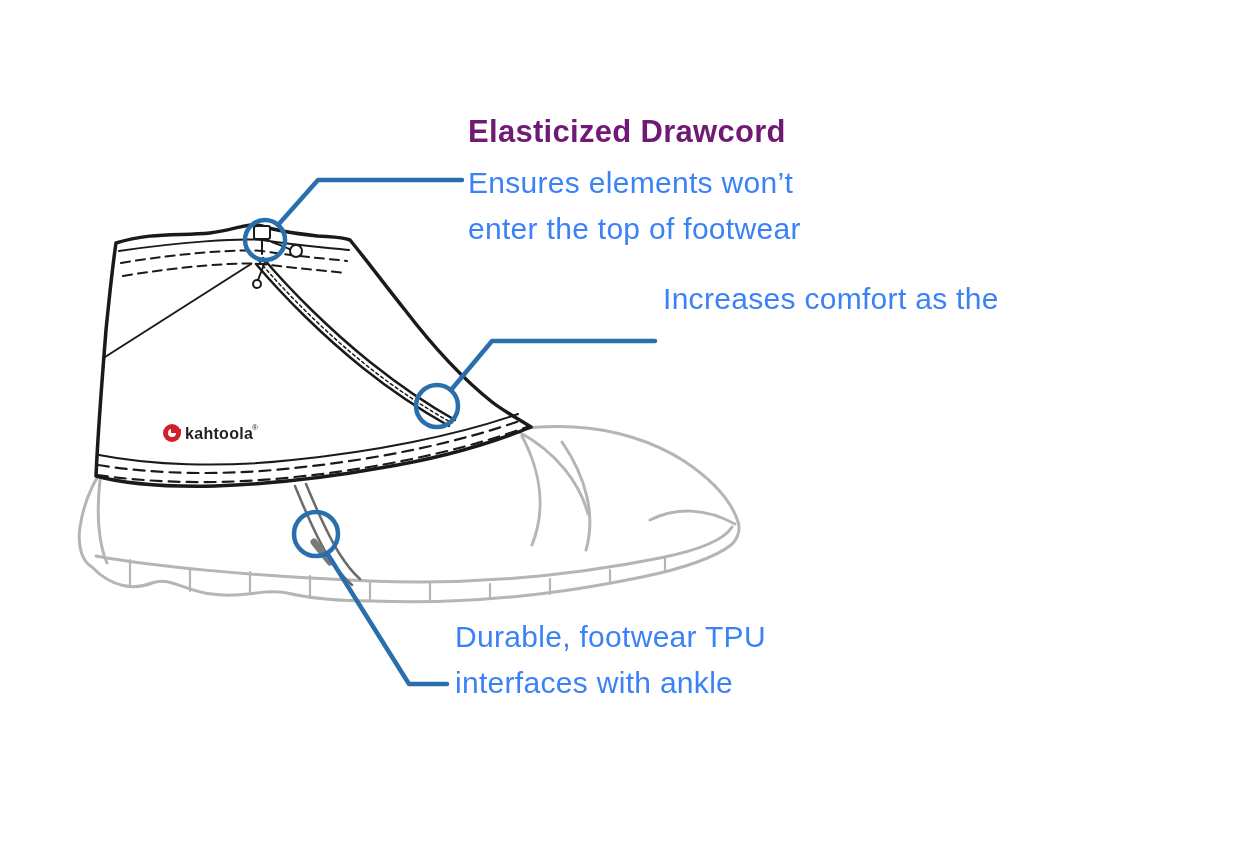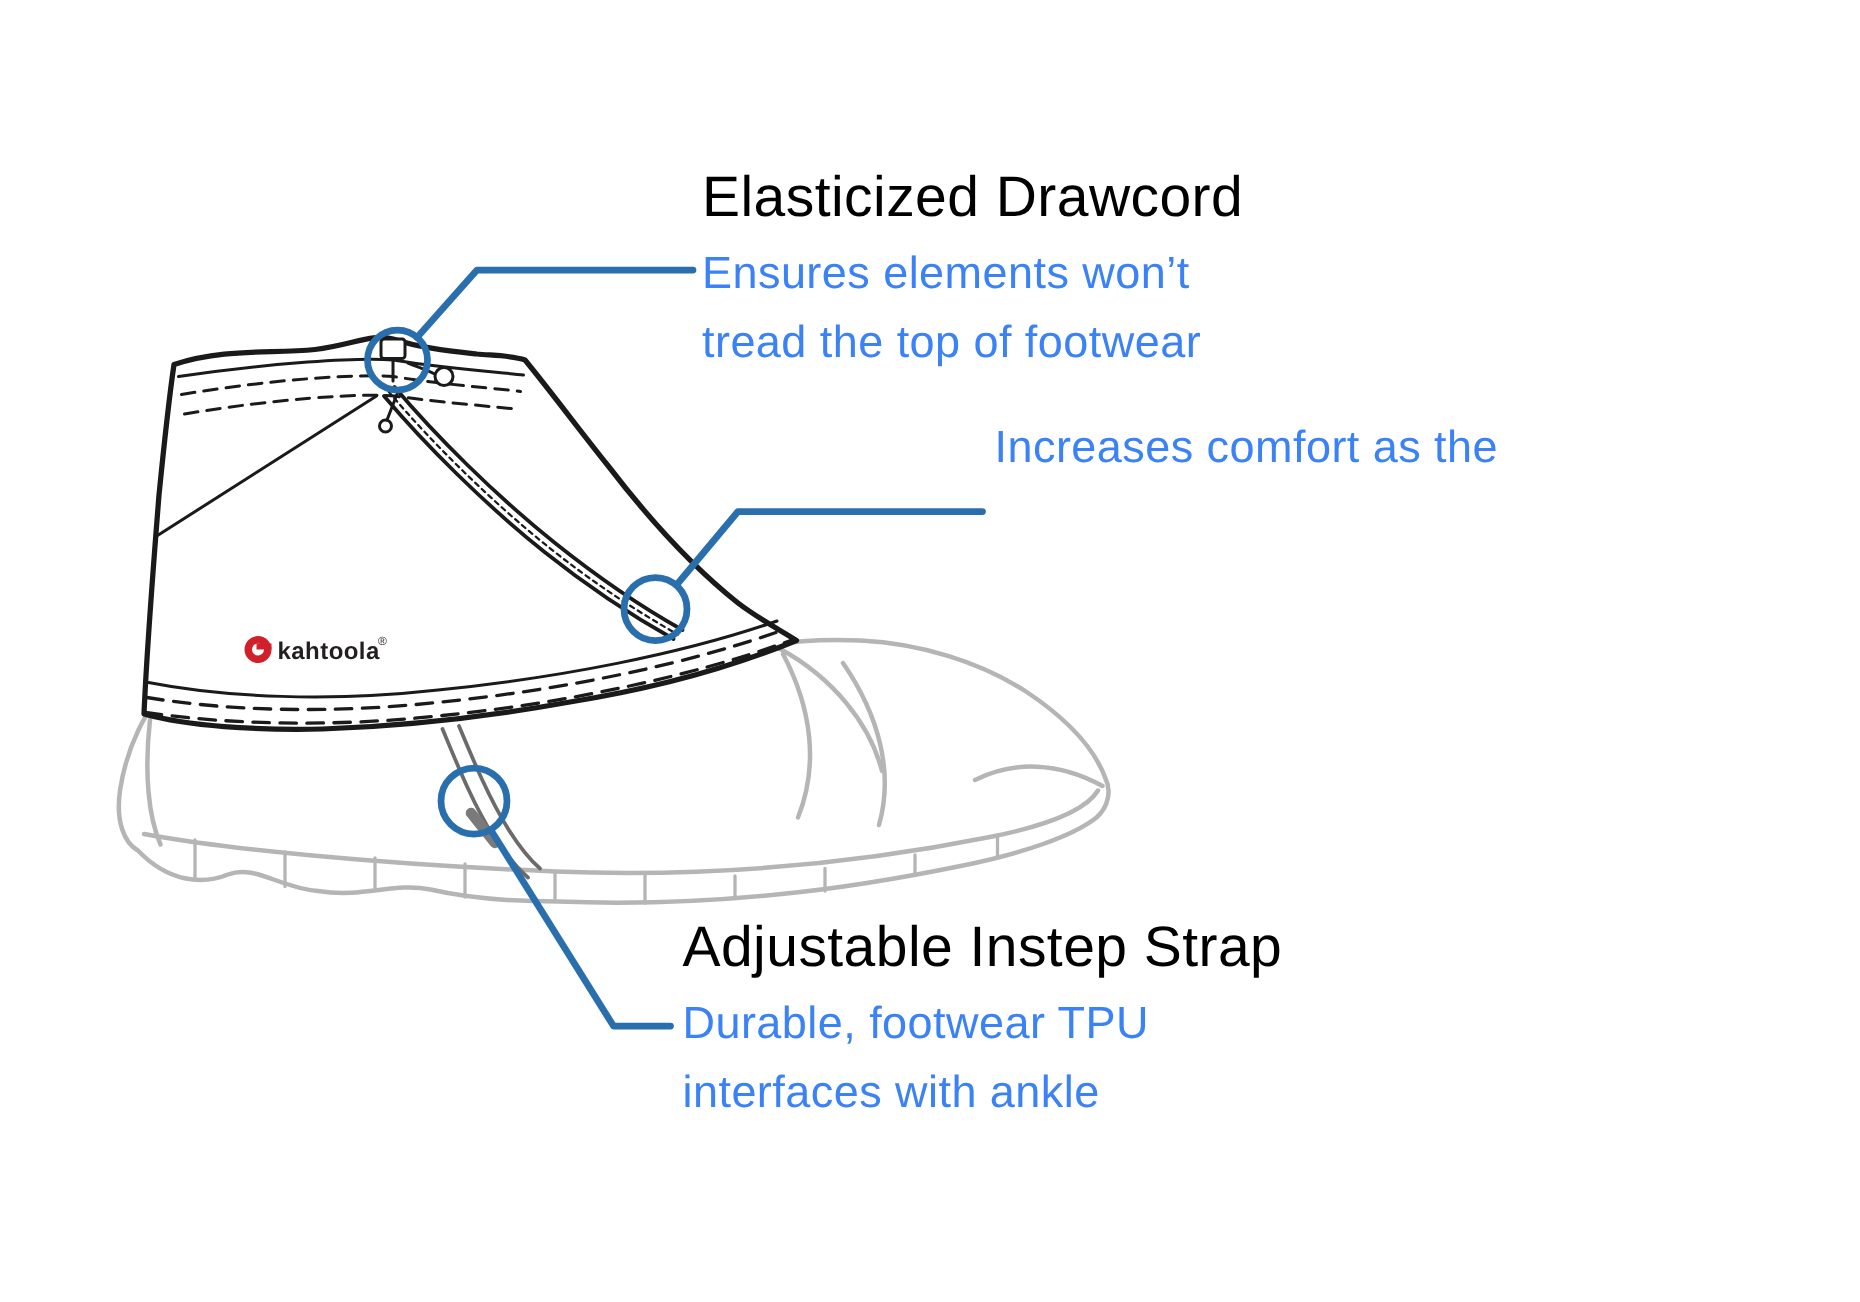--- a/index.html
+++ b/index.html
@@ -6,23 +6,23 @@
   .page{
     position:relative;
     width:1240px;height:868px;
     background:#ffffff;
     font-family:"Liberation Sans", sans-serif;
     overflow:hidden;
   }
   .diagram-svg{position:absolute;left:0;top:0;}
   .callout{position:absolute;}
   .callout-title{
-    font-size:38px;
-    font-weight:400;
-    color:#000000;
+    font-size:31px;
+    font-weight:700;
+    color:#701a75;
     letter-spacing:.3px;
     line-height:36px;
     margin-bottom:10px;
     white-space:nowrap;
   }
   .callout-desc{
     font-size:30px;
     font-weight:400;
     color:#3b82f6;
     letter-spacing:.3px;
@@ -126,31 +126,30 @@
       <path d="M 278,225 L 318,180 L 462,180"></path>
       <path d="M 451,390 L 492,341 L 655,341"></path>
       <path d="M 327,553 L 409,684 L 447,684"></path>
     </g>
   </svg>
 
   <div class="callout" style="left:468px;top:114px;">
     <div class="callout-title">Elasticized Drawcord</div>
     <div class="callout-desc">
       <div>Ensures elements won’t</div>
-      <div>tread the top of footwear</div>
+      <div>enter the top of footwear</div>
     </div>
   </div>
 
   <div class="callout" style="left:663px;top:276px;">
     <div class="callout-desc">
       <div>Increases comfort as the</div>
     </div>
   </div>
 
   <div class="callout" style="left:455px;top:614px;">
-    <div class="callout-title">Adjustable Instep Strap</div>
     <div class="callout-desc">
       <div>Durable, footwear TPU</div>
       <div>interfaces with ankle</div>
     </div>
   </div>
 
 </div>
 
 </body></html>

